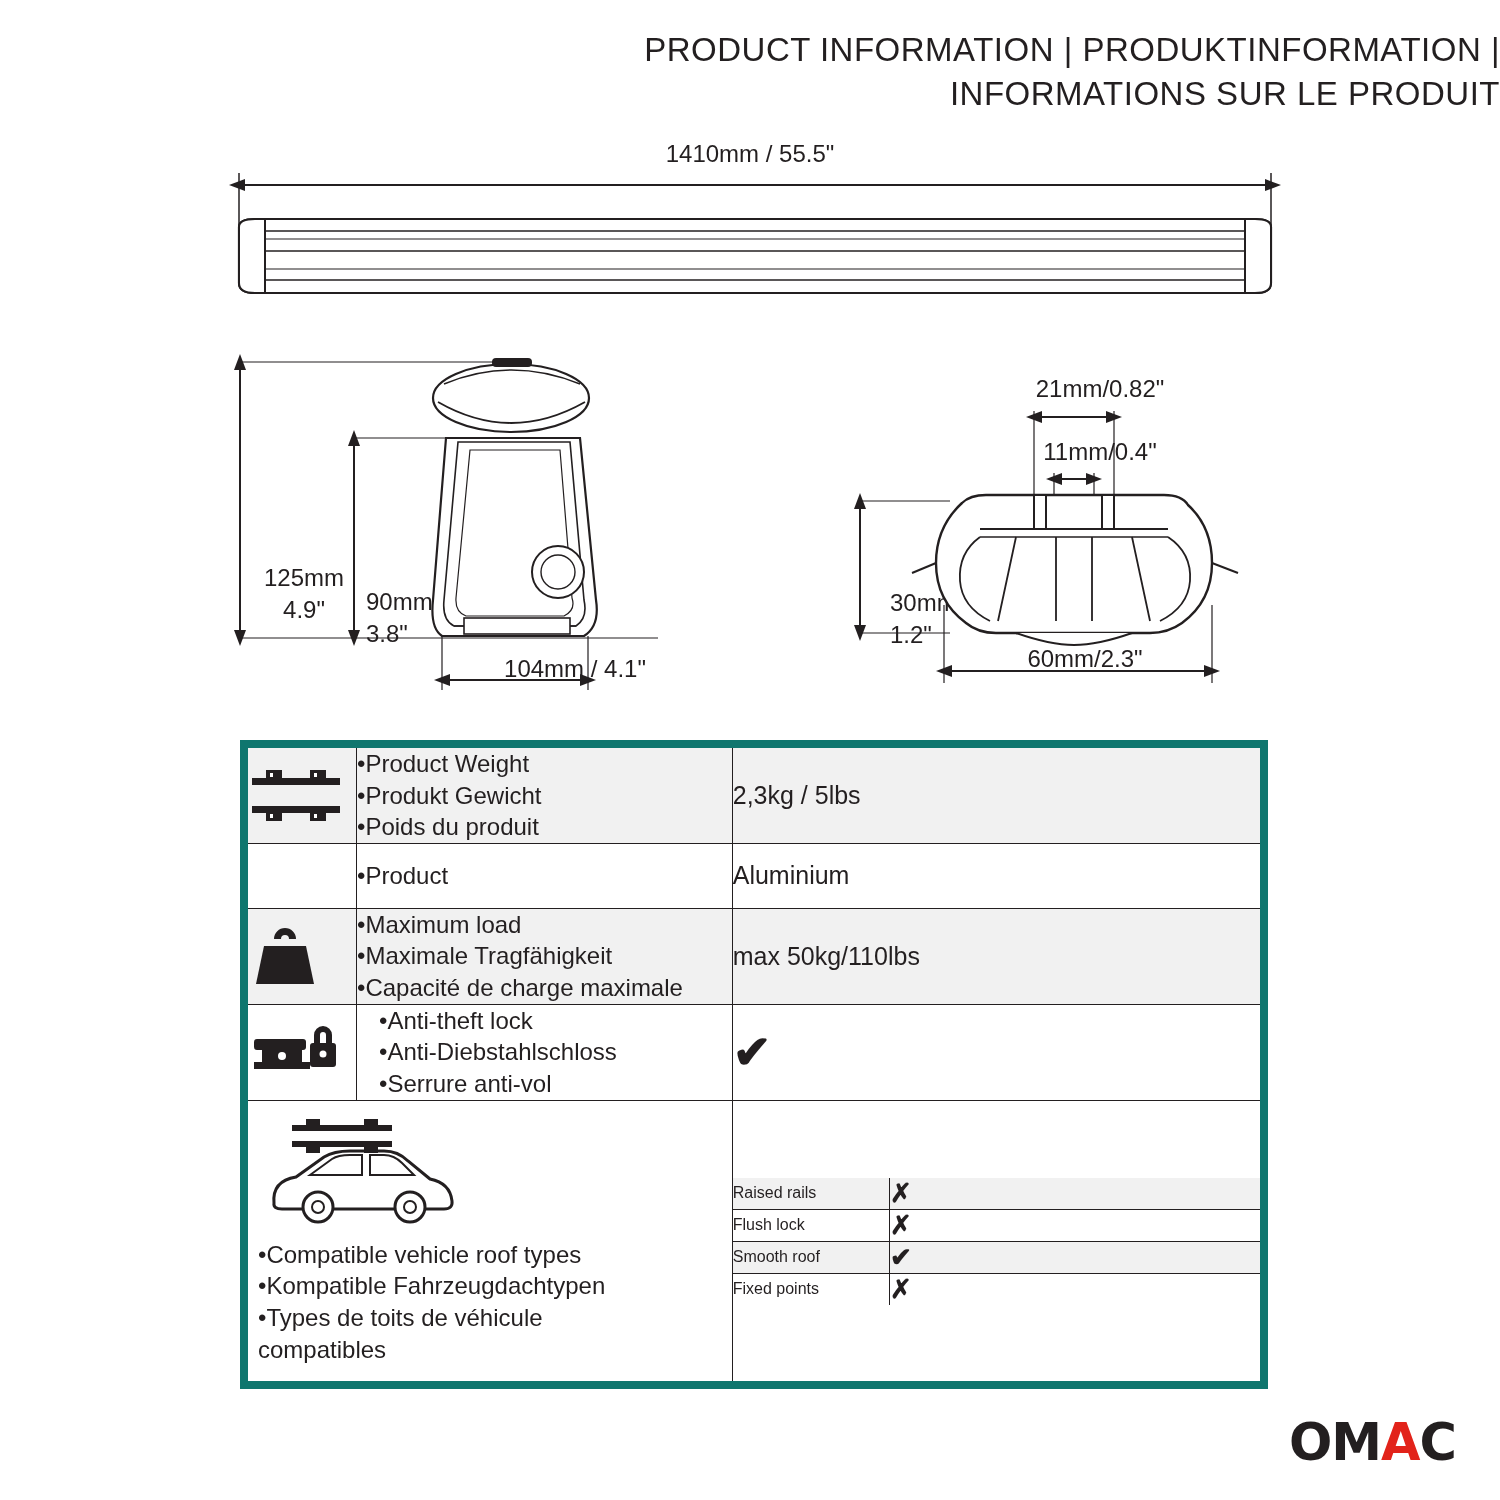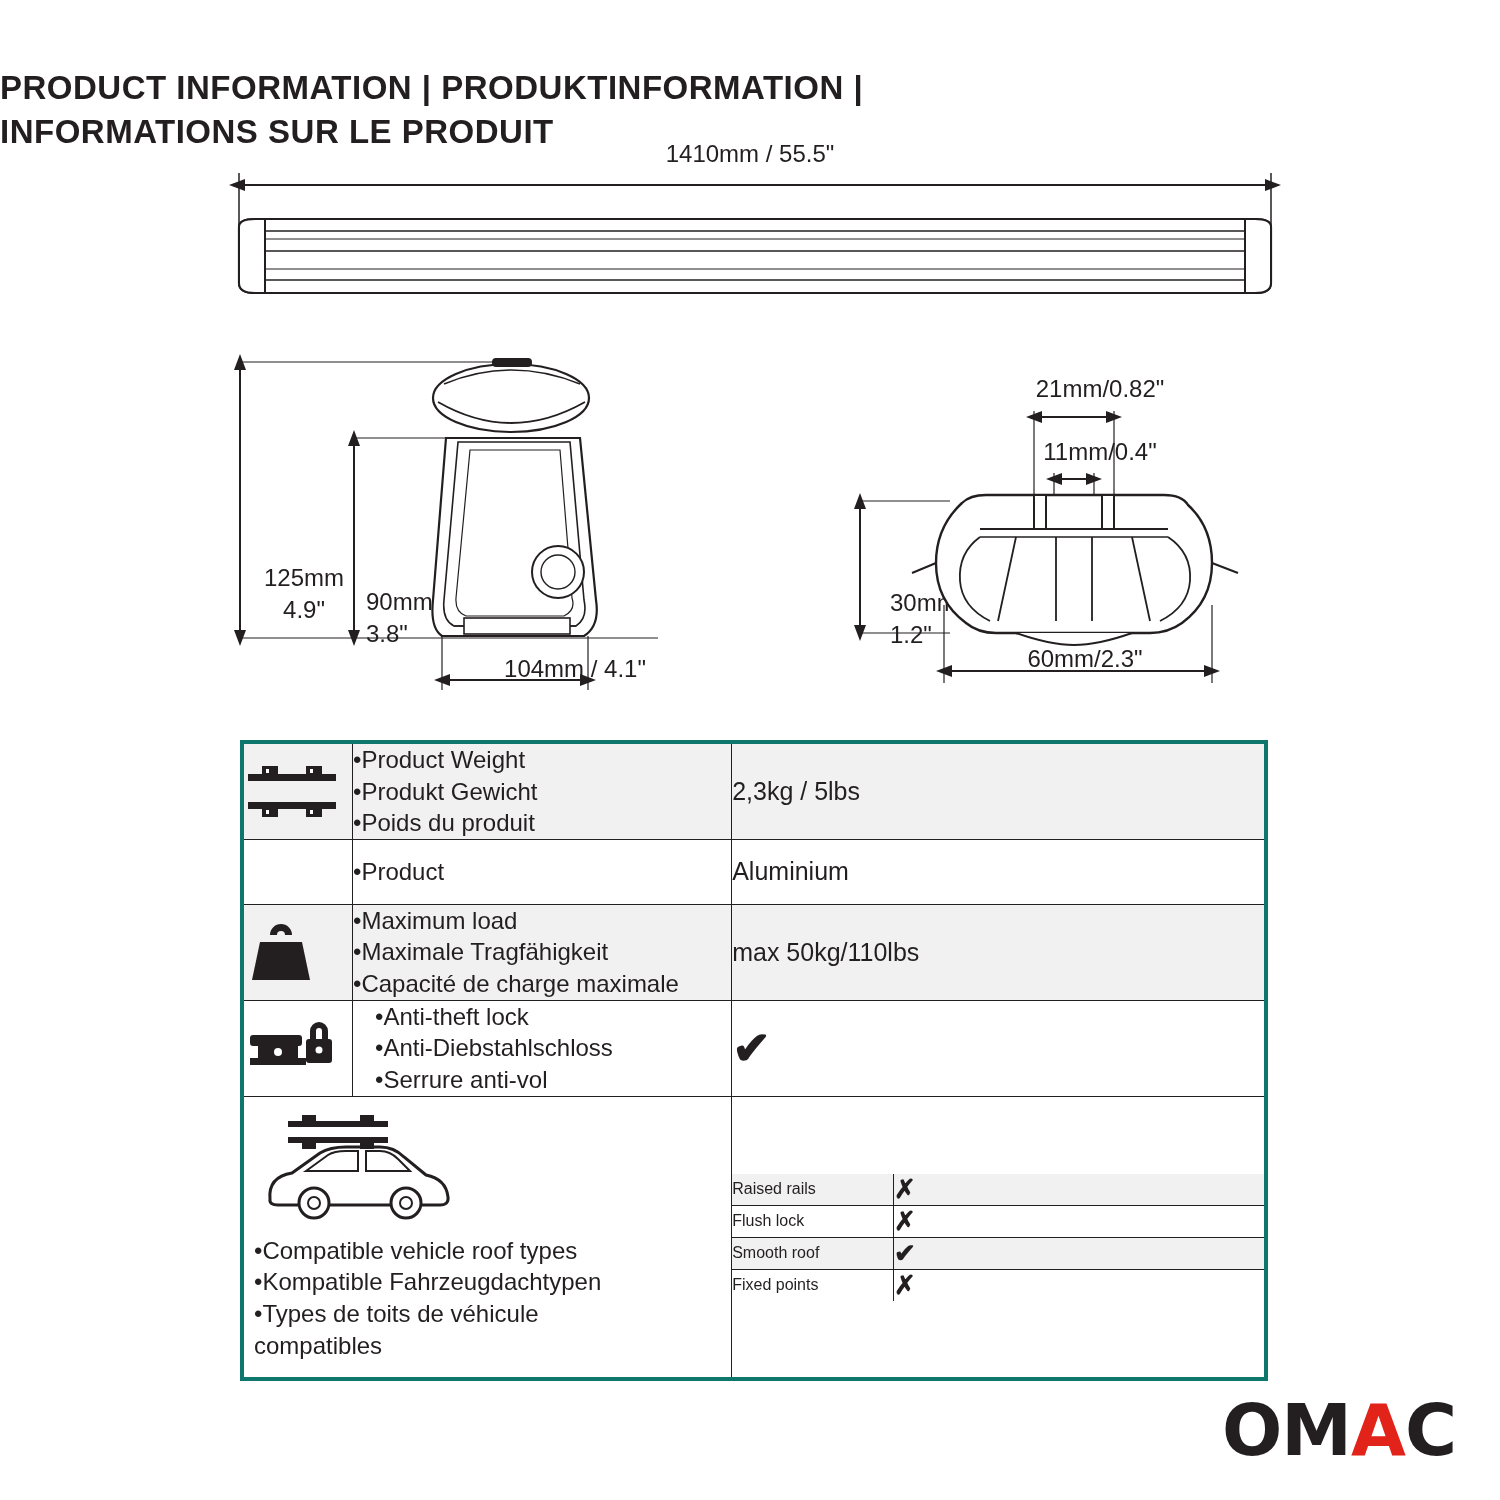--- a/index.html
+++ b/index.html
@@ -9,39 +9,38 @@
     font-family:"Liberation Sans", sans-serif;
     color:#231f20;
     position:relative;
     overflow:hidden;
   }
   .page{position:absolute;inset:0;}
 
   
   .title{
     position:absolute;top:28px;left:0;width:1500px;
-    text-align:left;
-    font-size:33px;font-weight:bold;letter-spacing:.5px;
+    text-align:right;
+    font-size:33px;font-weight:normal;letter-spacing:.5px;
     line-height:1.33;
     text-transform:uppercase;
-    margin-top:38px;
   }
 
   
   .dim{position:absolute;font-size:24px;color:#231f20;white-space:pre;}
   .dim.center{text-align:center;}
 
   
   svg{display:block;}
   .svg-abs{position:absolute;}
 
   
   .spec-table{
     position:absolute;left:240px;top:740px;width:1028px;
-    border:4px solid #0f766e;
+    border:8px solid #0f766e;
     border-collapse:collapse;
     font-size:22px;
   }
   .spec-table td{
     border:1px solid #231f20;
     vertical-align:middle;
     padding:0;
   }
   .cell-icon{width:108px;text-align:center;}
   .cell-label{padding:10px 8px 10px 10px;}
@@ -56,21 +55,21 @@
   .inner-tbl td{border:1px solid #231f20;}
   .inner-tbl tr td:first-child{border-left:none;}
   .inner-tbl tr:first-child td{border-top:none;}
   .inner-tbl tr:last-child td{border-bottom:none;}
   .inner-tbl tr td:last-child{border-right:none;}
   .roof-mark{width:370px;padding:14px 18px;}
 
   
   .logo{
     position:absolute;right:44px;bottom:28px;
-    font-size:71px;font-weight:bold;letter-spacing:-1px;
+    font-size:51px;font-weight:bold;letter-spacing:-1px;
     font-family:"DejaVu Sans", sans-serif;
   }
   .logo .o{color:#231f20;}
   .logo .m{color:#231f20;}
   .logo .a{color:#e2231a;}
   .logo .c{color:#231f20;}
 </style>
 </head>
 <body>
 

